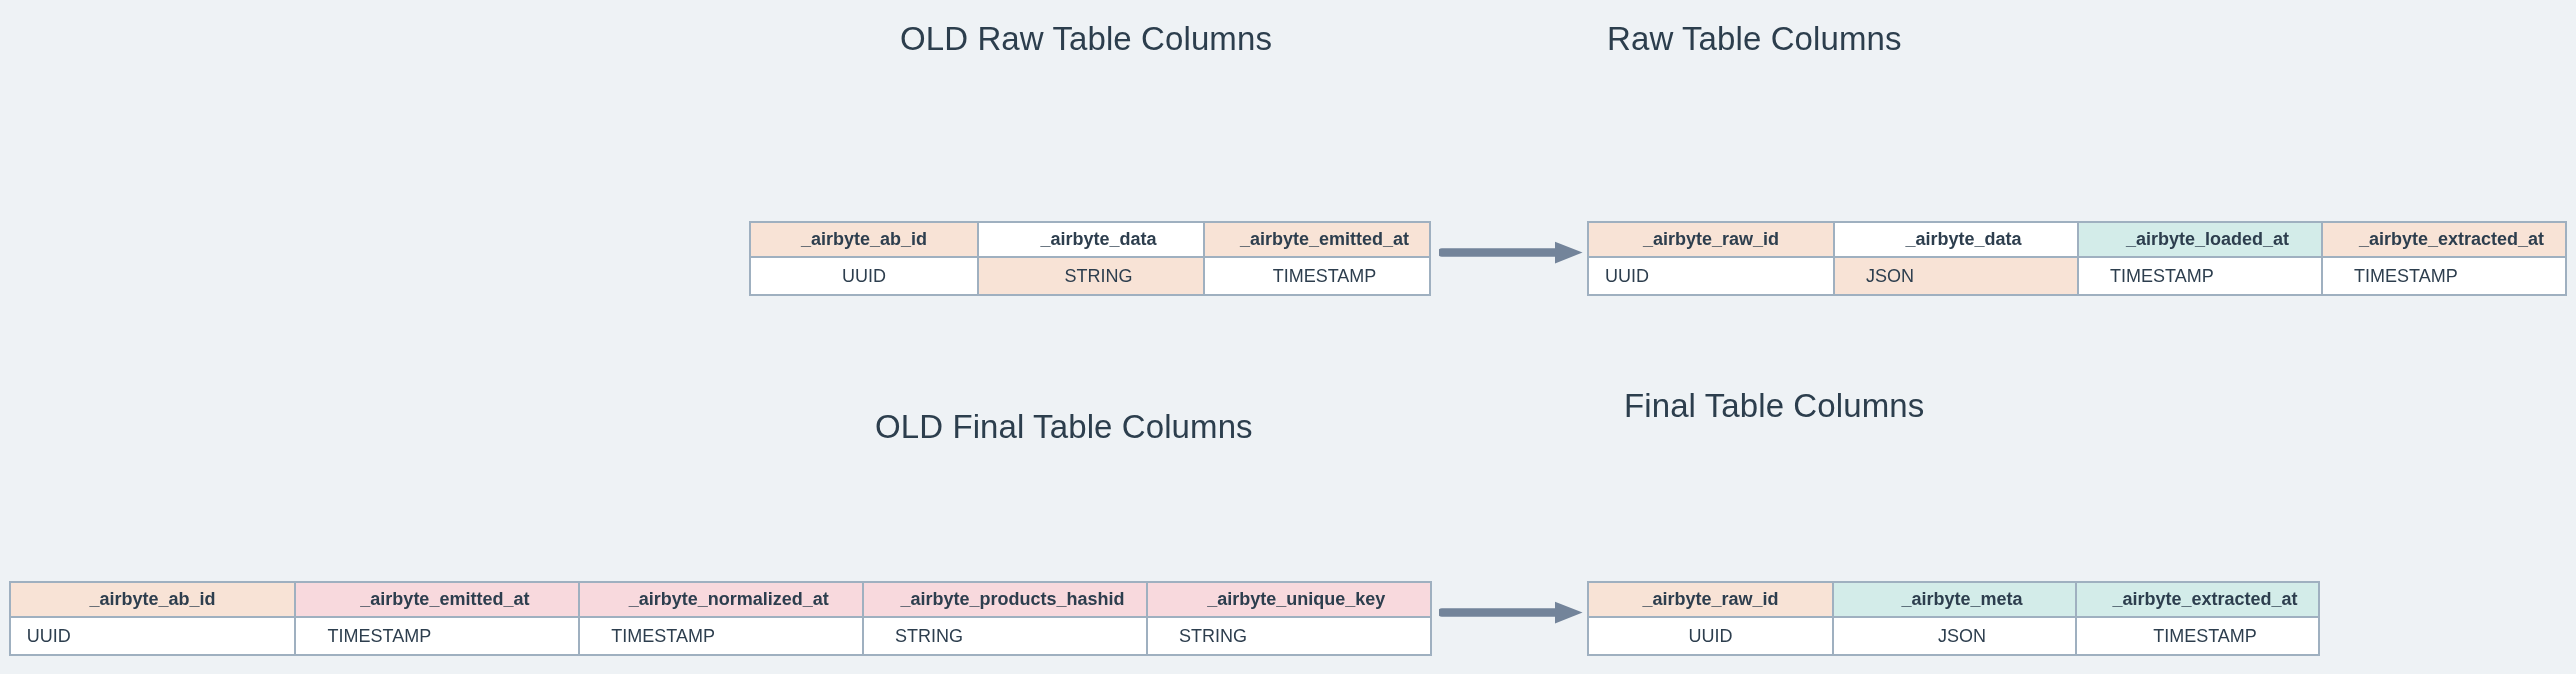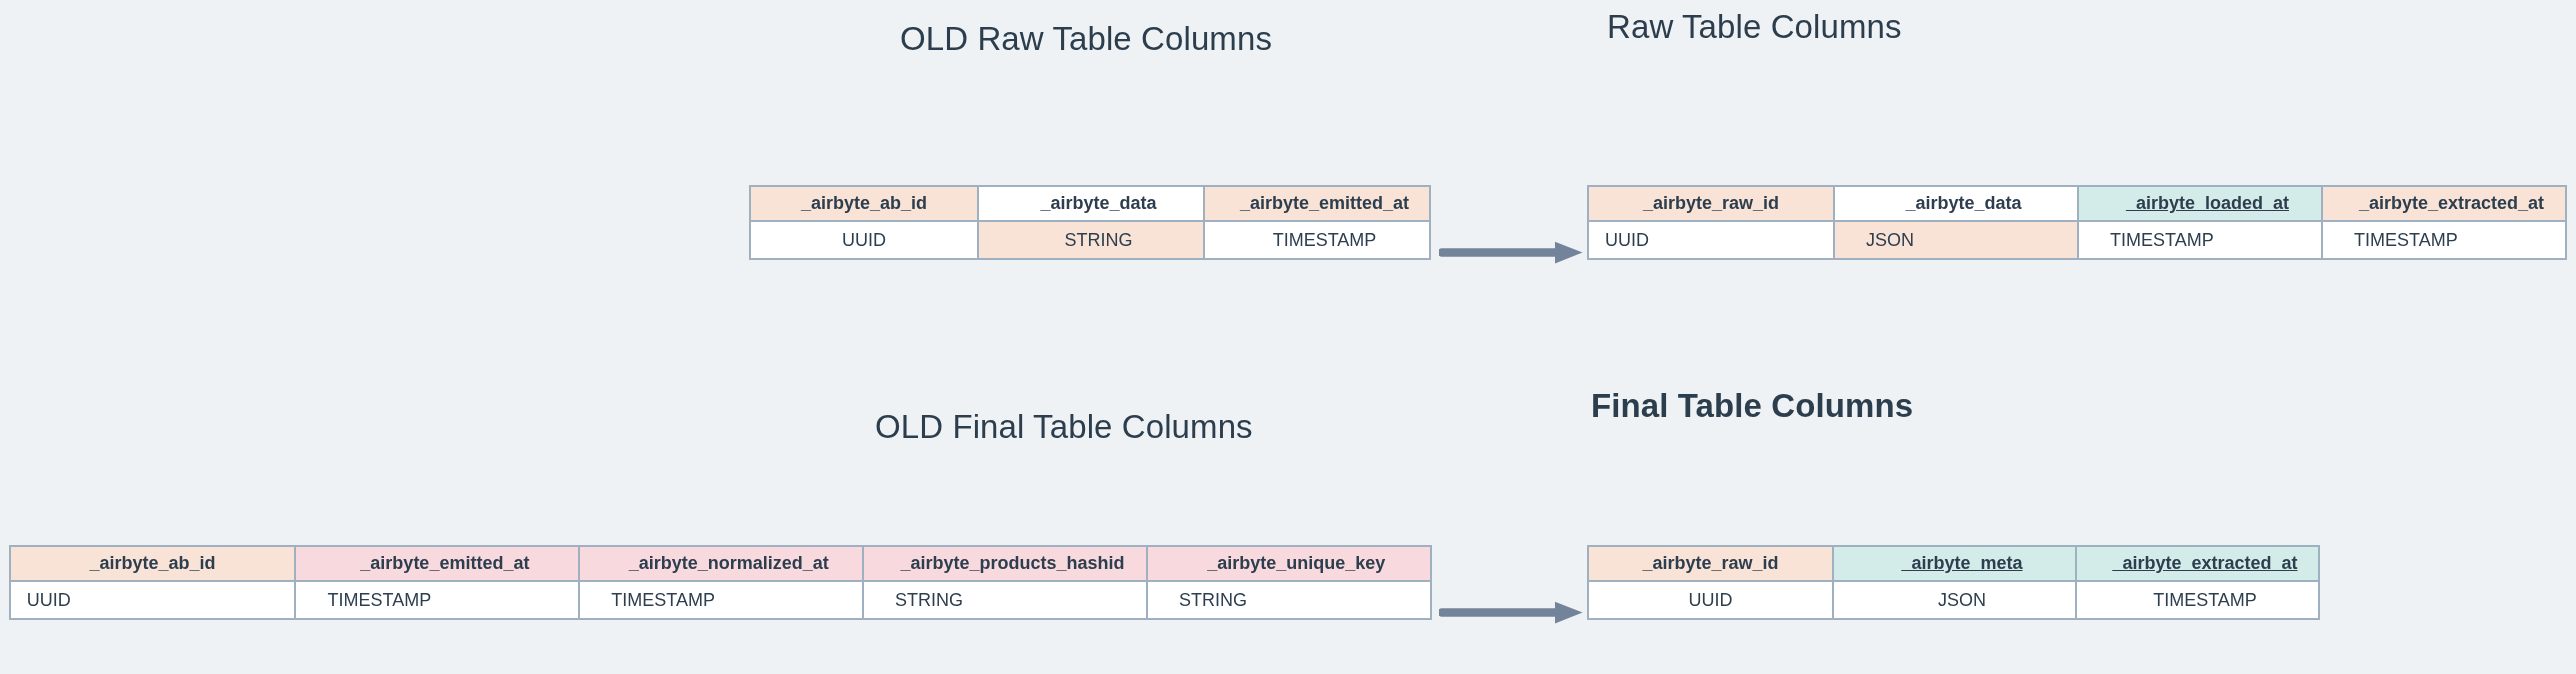--- a/index.html
+++ b/index.html
@@ -26,32 +26,33 @@
   .title {
     position: absolute;
     font-size: 33px;
     font-weight: 400;
     color: #2c3e4d;
     letter-spacing: 0.1px;
     white-space: nowrap;
     line-height: 1;
   }
   #title-old-raw   { left: 900px; top: 22px; }
-  #title-new-raw   { left: 1607px; top: 10px; }
+  #title-new-raw   { left: 1607px; top: 22px; }
   #title-old-final { left: 875px; top: 410px; }
-  #title-new-final { left: 1591px; top: 389px; font-weight: bold; }
+  #title-new-final { left: 1624px; top: 389px; }
 
   
   .tbl {
     position: absolute;
     border-collapse: separate;
     border-spacing: 0;
     background: #0f172a;
     border: 2.2px solid #9fb0c0;
     table-layout: fixed;
+    margin-top: 36px;
   }
   .tbl td {
     background: #ffffff;
     border: 0;
     padding: 0 16px;
     font-size: 18px;
     color: #2d3e4e;
     vertical-align: middle;
     white-space: nowrap;
     box-sizing: border-box;
@@ -66,21 +67,21 @@
     font-weight: 400;
     height: 36px;
     text-align: left;
   }
   .tbl td + td { border-left: 2.2px solid #9fb0c0; padding-left: 31px; }
   .tbl tr.header-row td + td { border-left: 2.2px solid #9fb0c0; }
 
   
   .bg-peach { background: #f8e3d6 !important; }
   .bg-pink  { background: #f8d9dd !important; }
-  .bg-teal  { background: #d3ece9 !important; text-decoration: underline; }
+  .bg-teal  { background: #d3ece9 !important; }
   .bg-white { background: #ffffff !important; }
 
   
   #table-old-raw   { left: 749px; top: 185px; }
   #table-new-raw   { left: 1587px; top: 185px; }
   #table-old-final { left: 8.7px;   top: 545px; }
   #table-new-final { left: 1587px; top: 545px; }
 
   
   .tbl tr.type-row td.center { text-align: center; }

